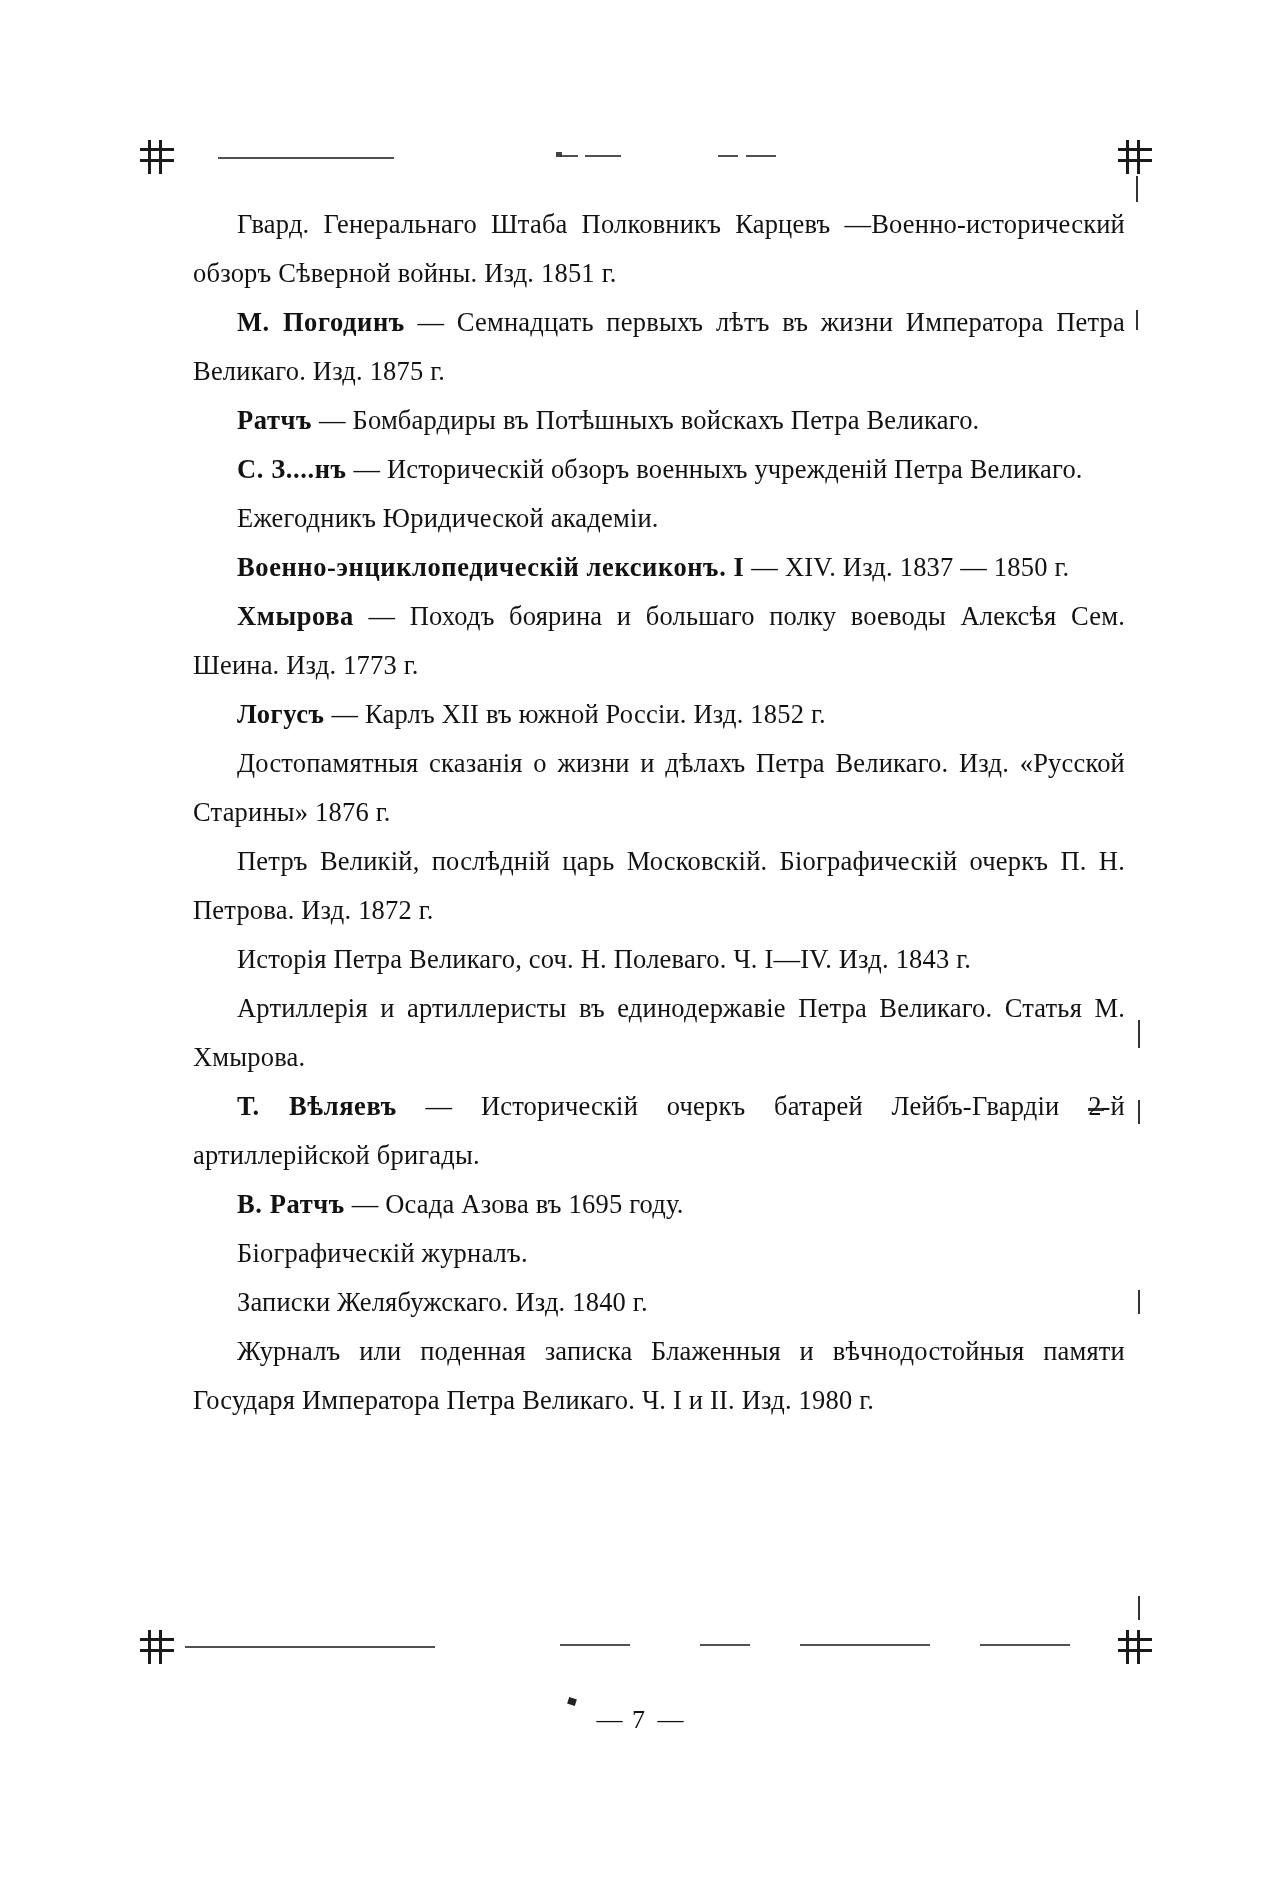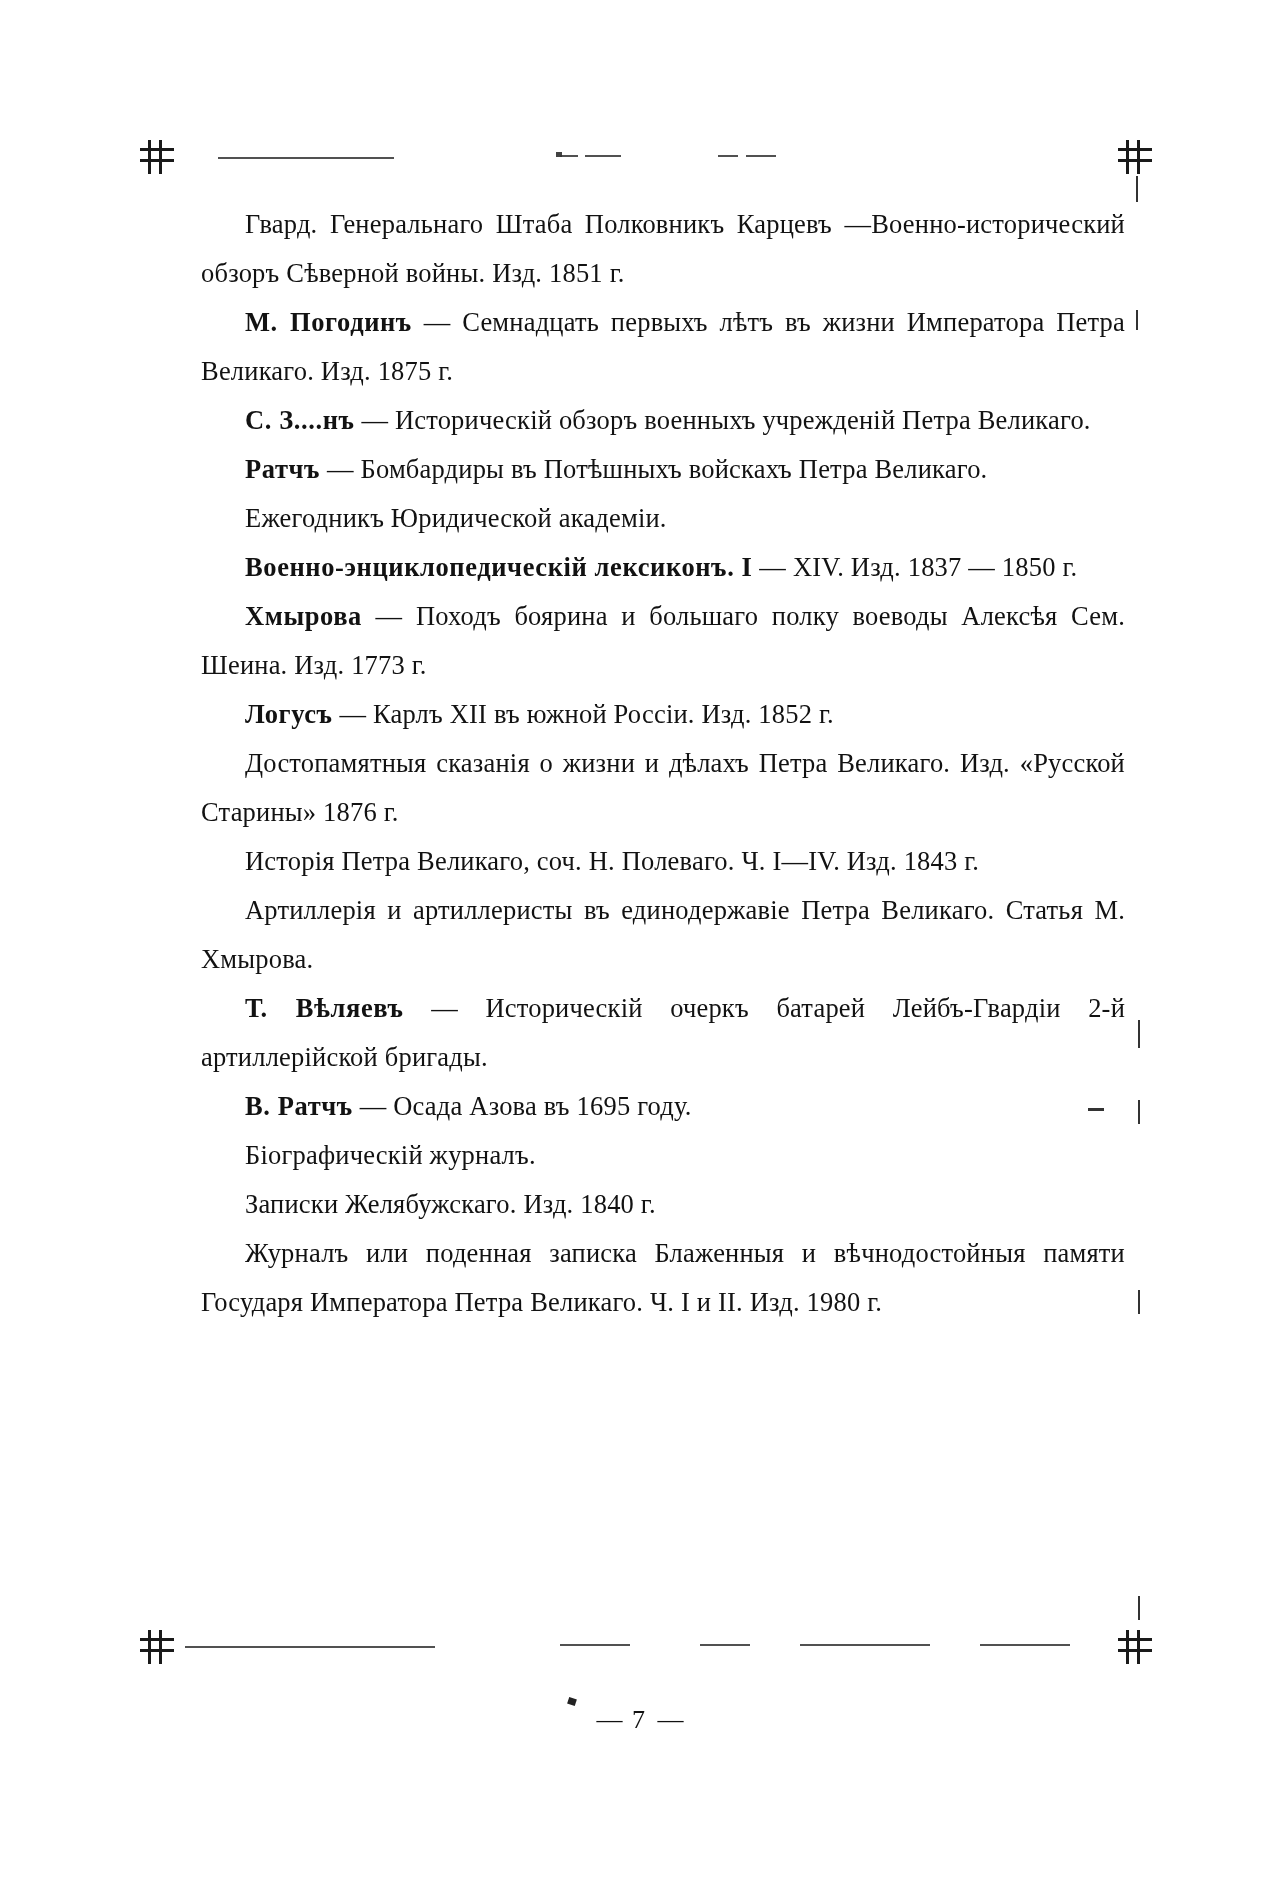--- a/index.html
+++ b/index.html
@@ -85,21 +85,21 @@
   }
 
   
   .content {
     position: absolute;
     left: 185px;
     top: 200px;
     width: 940px;
   }
   p.para {
-    margin: 0 0 0 16px;
+    margin: 0 0 0 8px;
     font-size: 26.5px;
     line-height: 49px;
     text-indent: 44px;
     text-align: justify;
     letter-spacing: 0.2px;
     color: #121212;
     font-family: "Liberation Serif", serif;
   }
   b.nm {
     font-weight: bold;
@@ -177,27 +177,28 @@
   <div class="tick" style="left:1136px; top:310px; height:20px;"></div>
   <div class="tick" style="left:1138px; top:1020px; height:28px;"></div>
   <div class="tick" style="left:1138px; top:1100px; height:24px;"></div>
   <div class="tick" style="left:1088px; top:1108px; height:3px; width:16px;"></div>
   <div class="tick" style="left:1138px; top:1290px; height:24px;"></div>
   <div class="tick" style="left:1138px; top:1596px; height:24px;"></div>
 
   <div class="content">
     <p class="para">Гвард. Генеральнаго Штаба Полковникъ Карцевъ —Военно-исторический обзоръ Сѣверной войны. Изд. 1851 г.</p>
     <p class="para"><b class="nm">М. Погодинъ</b> — Семнадцать первыхъ лѣтъ въ жизни Императора Петра Великаго. Изд. 1875 г.</p>
+    <p class="para"><b class="nm">Ратчъ</b> — Бомбардиры въ Потѣшныхъ войскахъ Петра Великаго.</p>
     <p class="para"><b class="nm">С. З....нъ</b> — Историческій обзоръ военныхъ учрежденій Петра Великаго.</p>
-    <p class="para"><b class="nm">Ратчъ</b> — Бомбардиры въ Потѣшныхъ войскахъ Петра Великаго.</p>
     <p class="para">Ежегодникъ Юридической академіи.</p>
     <p class="para"><b class="nm">Военно-энциклопедическій лексиконъ. I</b> — XIV. Изд. 1837 — 1850 г.</p>
     <p class="para"><b class="nm">Хмырова</b> — Походъ боярина и большаго полку воеводы Алексѣя Сем. Шеина. Изд. 1773 г.</p>
     <p class="para"><b class="nm">Логусъ</b> — Карлъ XII въ южной Россіи. Изд. 1852 г.</p>
     <p class="para">Достопамятныя сказанія о жизни и дѣлахъ Петра Великаго. Изд. «Русской Старины» 1876 г.</p>
+    <p class="para">Петръ Великій, послѣдній царь Московскій. Біографическій очеркъ П. Н. Петрова. Изд. 1872 г.</p>
     <p class="para">Исторія Петра Великаго, соч. Н. Полеваго. Ч. I—IV. Изд. 1843 г.</p>
     <p class="para">Артиллерія и артиллеристы въ единодержавіе Петра Великаго. Статья М. Хмырова.</p>
     <p class="para"><b class="nm">Т. Вѣляевъ</b> — Историческій очеркъ батарей Лейбъ-Гвардіи 2-й артиллерійской бригады.</p>
     <p class="para"><b class="nm">В. Ратчъ</b> — Осада Азова въ 1695 году.</p>
     <p class="para">Біографическій журналъ.</p>
     <p class="para">Записки Желябужскаго. Изд. 1840 г.</p>
     <p class="para">Журналъ или поденная записка Блаженныя и вѣчнодостойныя памяти Государя Императора Петра Великаго. Ч. I и II. Изд. 1980 г.</p>
   </div>
 
   <div class="folio-mark"></div>

